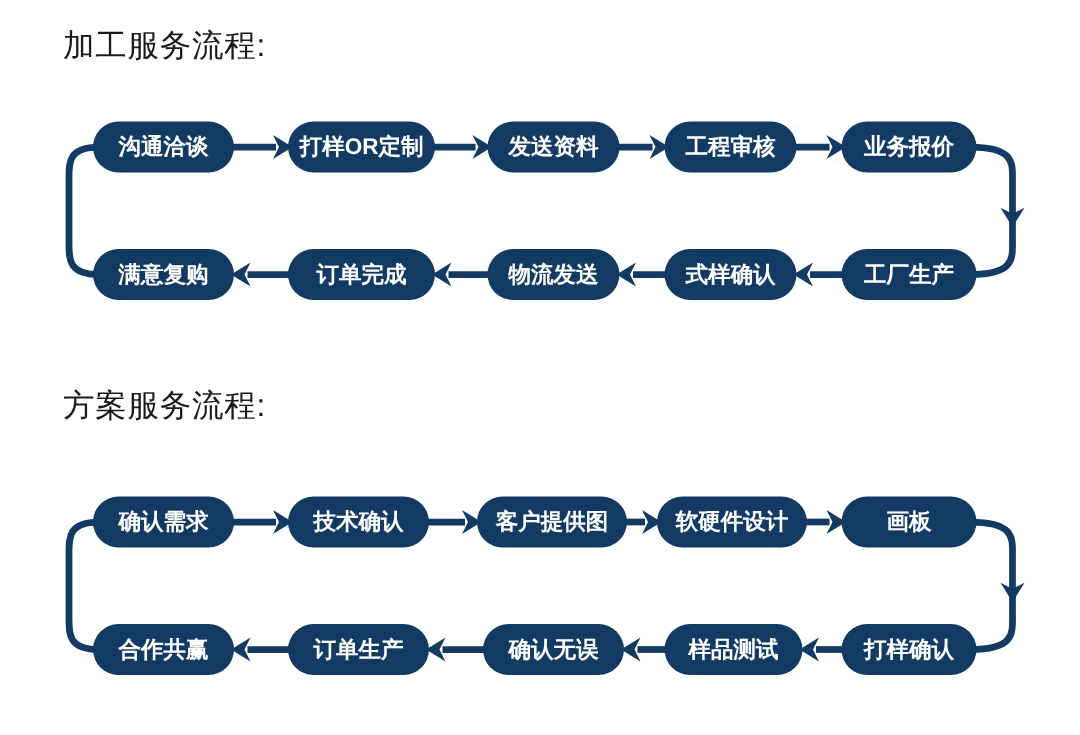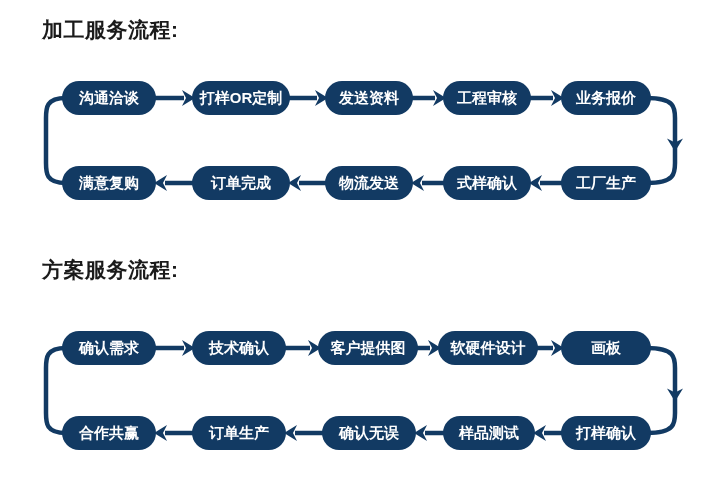--- a/index.html
+++ b/index.html
@@ -17,21 +17,21 @@
   .page {
     position: relative;
     width: 720px;
     height: 490px;
     background: #ffffff;
   }
   .section-title {
     position: absolute;
     left: 42px;
     font-size: 21px;
-    font-weight: bold;
+    font-weight: normal;
     color: #1a1a1a;
     letter-spacing: 0.5px;
     white-space: nowrap;
   }
   #title-1 { top: 16px; }
   #title-2 { top: 256px; }
 
   svg.flow {
     position: absolute;
     left: 0;

